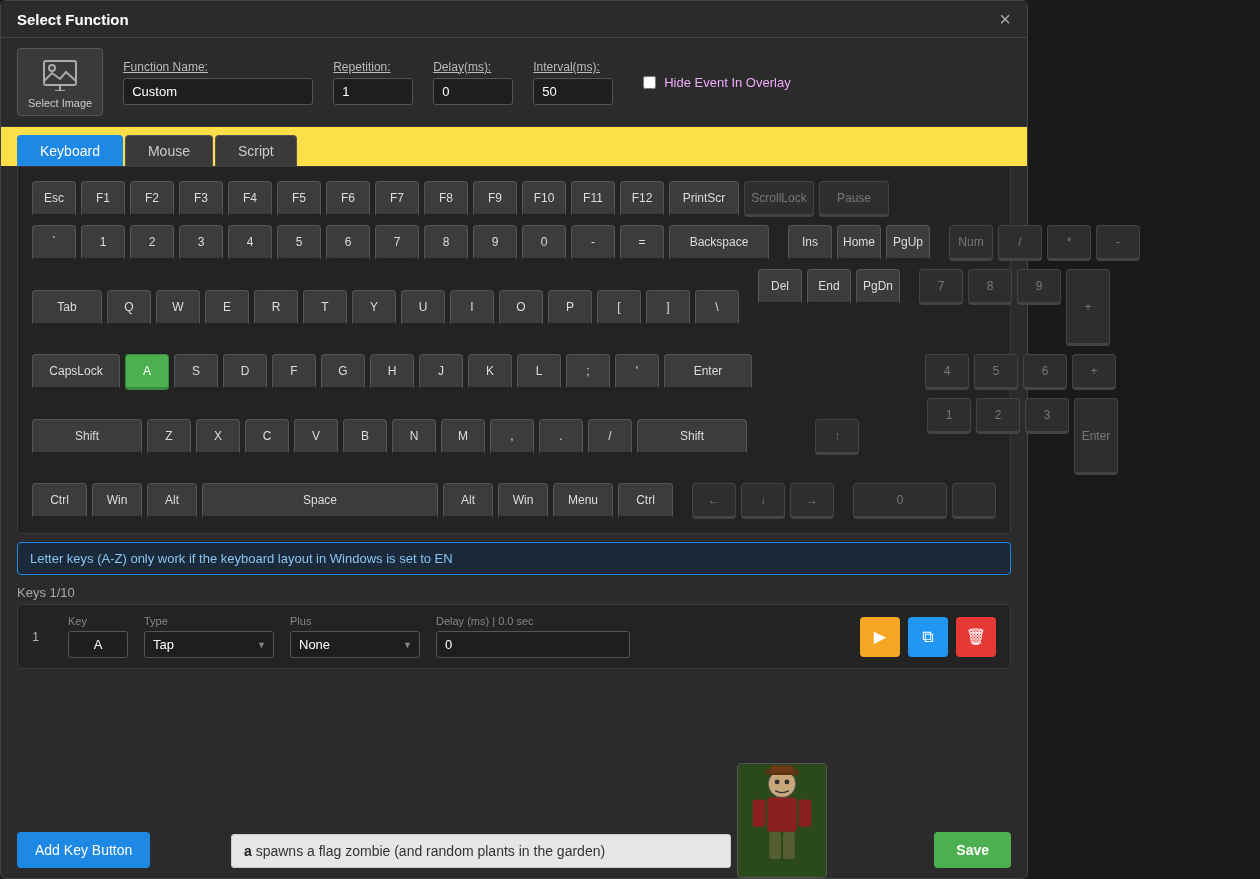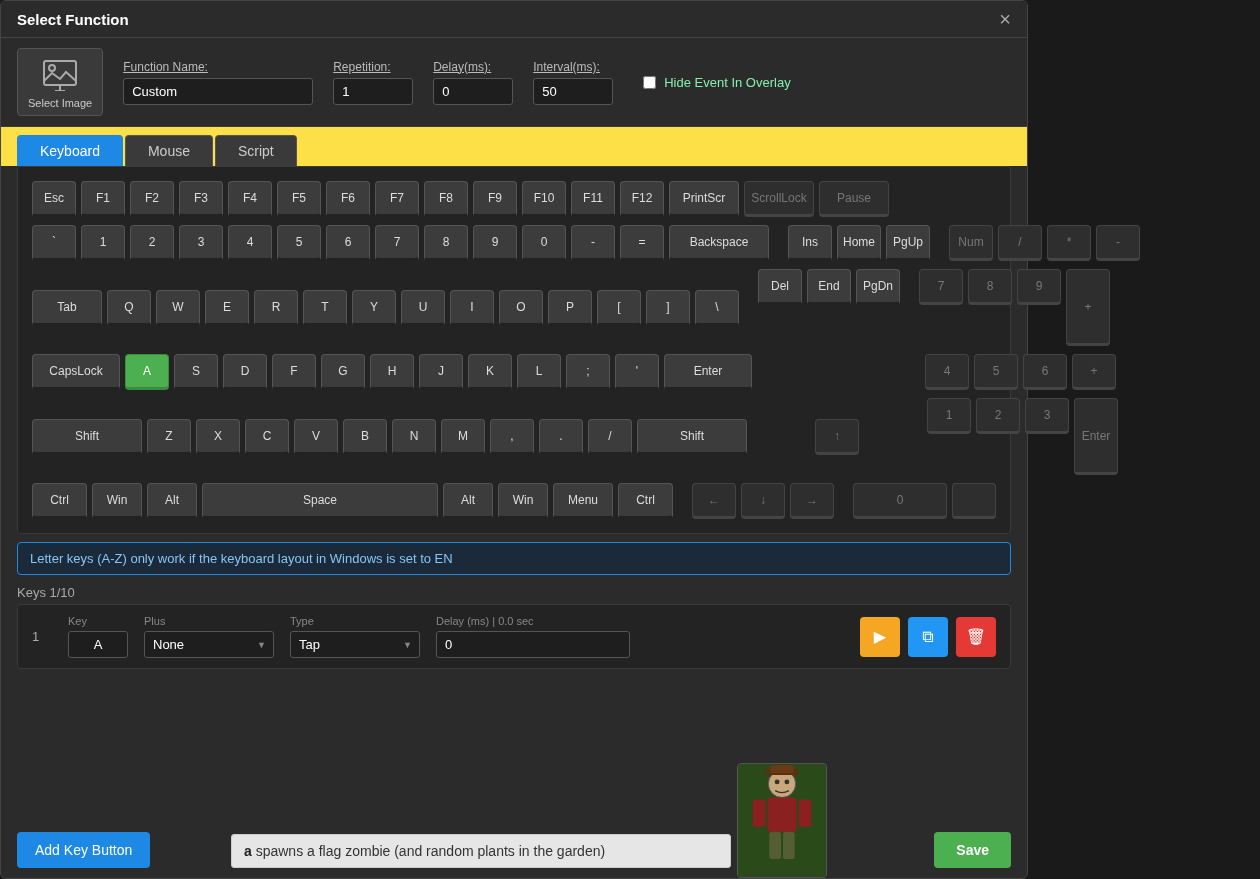--- a/index.html
+++ b/index.html
@@ -93,21 +93,21 @@
     .delay-input { width: 80px; }
     .interval-input { width: 80px; }
     .hide-event-row {
       display: flex;
       align-items: center;
       gap: 8px;
       margin-left: 10px;
     }
     .checkbox-label {
       font-size: 13px;
-      color: #86efac;
+      color: #f0abfc;
     }
     .tabs-row {
       display: flex;
       padding: 8px 16px 0;
       gap: 2px;
       background: #fde047;
     }
     .tab-btn {
       padding: 7px 22px;
       border: 1px solid #555;
@@ -575,38 +575,38 @@
   <div class="key-row-config">
     <div class="key-config-row">
       <span class="key-index">1</span>
 
       <div class="key-config-group">
         <span class="key-config-label">Key</span>
         <div class="key-value-box">A</div>
       </div>
 
       <div class="key-config-group">
+        <span class="key-config-label">Type</span>
+        <div class="select-wrapper">
+          <select class="select-dropdown type-select">
+            <option>Tap</option>
+            <option>Hold</option>
+            <option>Release</option>
+          </select>
+        </div>
+      </div>
+
+      <div class="key-config-group">
         <span class="key-config-label">Plus</span>
         <div class="select-wrapper">
           <select class="select-dropdown plus-select">
             <option>None</option>
             <option>Shift</option>
             <option>Ctrl</option>
             <option>Alt</option>
-          </select>
-        </div>
-      </div>
-
-      <div class="key-config-group">
-        <span class="key-config-label">Type</span>
-        <div class="select-wrapper">
-          <select class="select-dropdown type-select">
-            <option>Tap</option>
-            <option>Hold</option>
-            <option>Release</option>
           </select>
         </div>
       </div>
 
       <div class="key-config-group">
         <span class="key-config-label">Delay (ms) | 0.0 sec</span>
         <input class="delay-value-input" type="text" value="0" style="">
       </div>
 
       <div class="action-btns">

